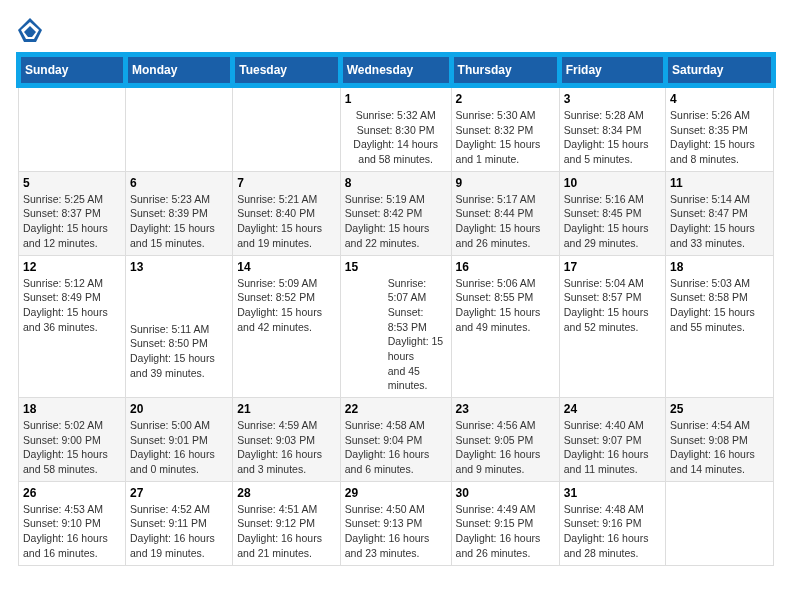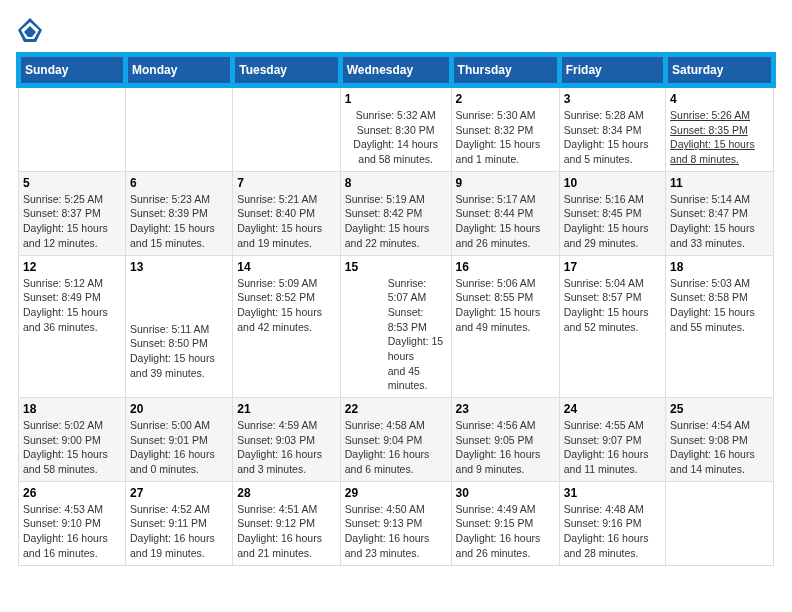--- a/index.html
+++ b/index.html
@@ -145,21 +145,21 @@
         </td>
         <td>
           <div class="day-number">3</div>
           <div class="day-info" style="white-space: pre-line;">Sunrise: 5:28 AM
 Sunset: 8:34 PM
 Daylight: 15 hours
 and 5 minutes.</div>
         </td>
         <td>
           <div class="day-number">4</div>
-          <div class="day-info" style="white-space: pre-line; text-decoration: underline;">Sunrise: 5:26 AM
+          <div class="day-info" style="white-space: pre-line;">Sunrise: 5:26 AM
 Sunset: 8:35 PM
 Daylight: 15 hours
 and 8 minutes.</div>
         </td>
       </tr>
       <tr>
         <td>
           <div class="day-number">5</div>
           <div class="day-info" style="white-space: pre-line;">Sunrise: 5:25 AM
 Sunset: 8:37 PM
@@ -291,21 +291,21 @@
         </td>
         <td>
           <div class="day-number">23</div>
           <div class="day-info" style="white-space: pre-line;">Sunrise: 4:56 AM
 Sunset: 9:05 PM
 Daylight: 16 hours
 and 9 minutes.</div>
         </td>
         <td>
           <div class="day-number">24</div>
-          <div class="day-info" style="white-space: pre-line;">Sunrise: 4:55 AM
+          <div class="day-info" style="white-space: pre-line;">Sunrise: 4:40 AM
 Sunset: 9:07 PM
 Daylight: 16 hours
 and 11 minutes.</div>
         </td>
         <td>
           <div class="day-number">25</div>
           <div class="day-info" style="white-space: pre-line;">Sunrise: 4:54 AM
 Sunset: 9:08 PM
 Daylight: 16 hours
 and 14 minutes.</div>

